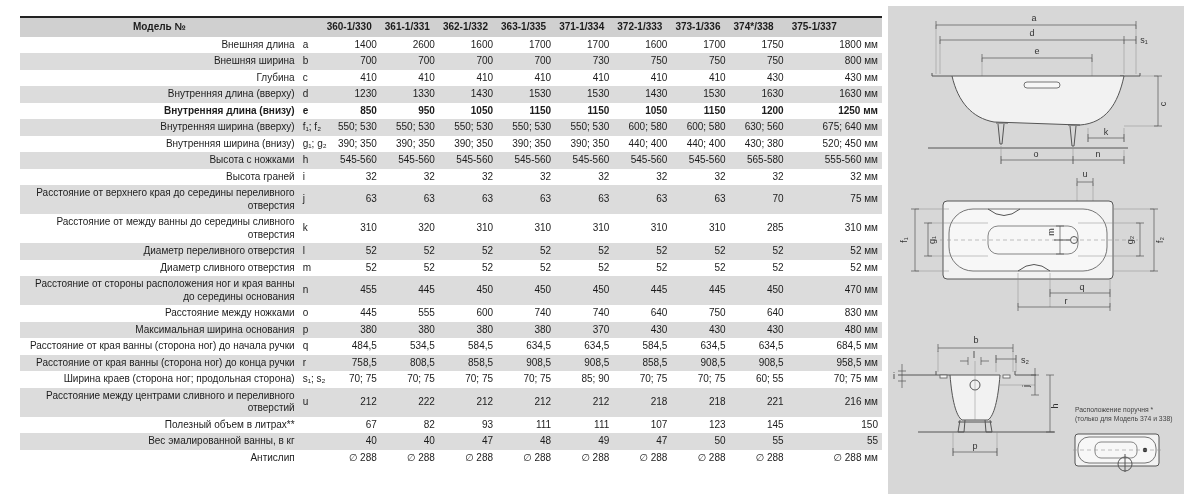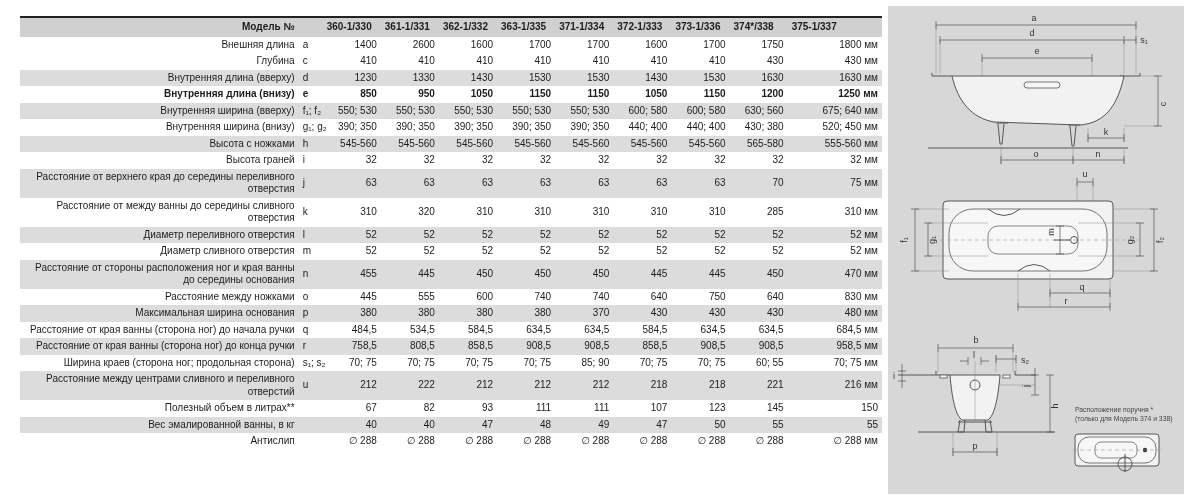--- a/index.html
+++ b/index.html
@@ -8,21 +8,21 @@
     background:#ffffff;color:#1c1c1c;
     font-family:"Liberation Sans","DejaVu Sans",sans-serif;
   }
   
   .table-wrap{position:absolute;left:20px;top:16px;width:862px;}
   table.spec{border-collapse:collapse;table-layout:fixed;width:100%;border-top:2px solid #222;}
   table.spec th, table.spec td{
     font-size:10px;line-height:1.25;padding:2px 4px;vertical-align:middle;
   }
   tr.hdr th{background:#d0d0d0;font-weight:bold;text-align:left;white-space:nowrap;padding-top:3px;padding-bottom:3px;}
-  tr.hdr th.col-name{text-align:right;}
+  tr.hdr th.col-name{text-align:center;}
   td.col-name{text-align:right;padding-left:6px;}
   td.col-letter{text-align:left;white-space:nowrap;}
   td.col-val{text-align:right;white-space:nowrap;}
   tr.shade td{background:#dcdcdc;}
   tr.bold td{font-weight:bold;}
   
   .panel{
     position:absolute;left:888px;top:6px;width:296px;height:488px;
     background:#d7d7d7;
   }
@@ -74,20 +74,33 @@
           <td class="col-val">1400</td>
           <td class="col-val">2600</td>
           <td class="col-val">1600</td>
           <td class="col-val">1700</td>
           <td class="col-val">1700</td>
           <td class="col-val">1600</td>
           <td class="col-val">1700</td>
           <td class="col-val">1750</td>
           <td class="col-val">1800 мм</td>
         </tr>
+        <tr class="shade">
+          <td class="col-name">Внешняя ширина</td>
+          <td class="col-letter">b</td>
+          <td class="col-val">700</td>
+          <td class="col-val">700</td>
+          <td class="col-val">700</td>
+          <td class="col-val">700</td>
+          <td class="col-val">730</td>
+          <td class="col-val">750</td>
+          <td class="col-val">750</td>
+          <td class="col-val">750</td>
+          <td class="col-val">800 мм</td>
+        </tr>
         <tr>
           <td class="col-name">Глубина</td>
           <td class="col-letter">c</td>
           <td class="col-val">410</td>
           <td class="col-val">410</td>
           <td class="col-val">410</td>
           <td class="col-val">410</td>
           <td class="col-val">410</td>
           <td class="col-val">410</td>
           <td class="col-val">410</td>

